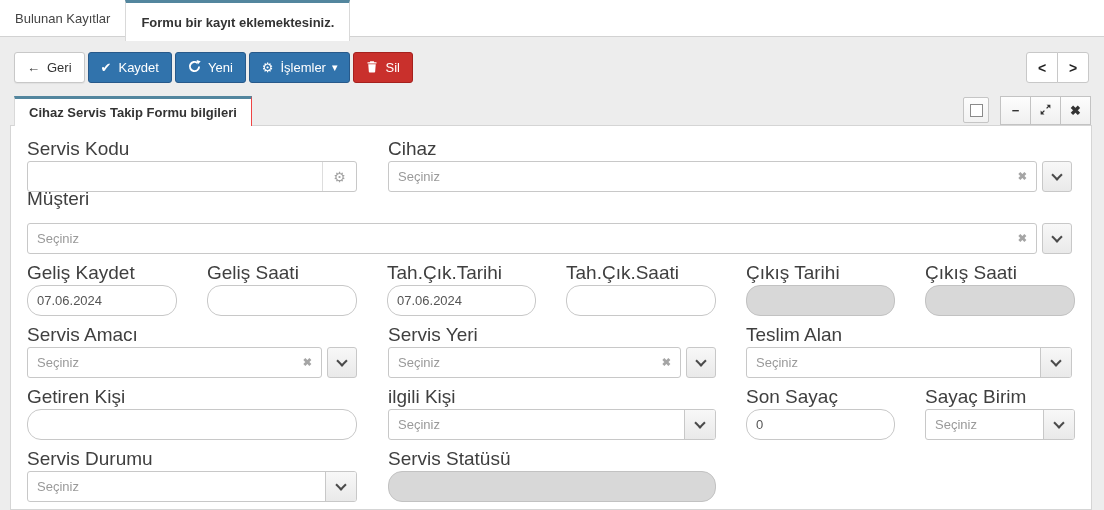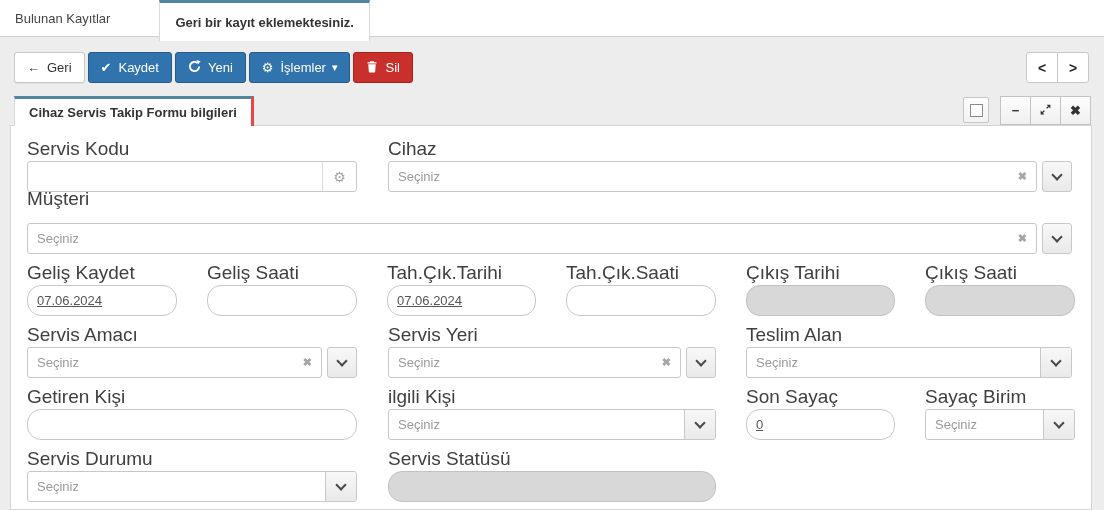--- a/index.html
+++ b/index.html
@@ -3,21 +3,21 @@
 <meta charset="utf-8">
 <style>
   * { box-sizing: border-box; margin: 0; padding: 0; }
   html,body { background:#e4e4e4; }
   #app{
     position:relative; width:1104px; height:510px; overflow:hidden;
     background:#ededed; font-family:"Liberation Sans",sans-serif; font-size:13px; color:#3f3f3f;
   }
   
   .tabbar{ position:absolute; left:0; top:0; width:1104px; height:37px;
-    background:#ffffff; border-bottom:1px solid #d2d2d2; display:flex; align-items:stretch; z-index:4;gap:34px;}
+    background:#ffffff; border-bottom:1px solid #d2d2d2; display:flex; align-items:stretch; z-index:4;}
   .ptab{ display:flex; align-items:center; padding:0 15px; color:#444; cursor:default; }
   .ptab.active{
     border-top:3px solid var(--accent,#53869e);
     border-left:1px solid #d9d9d9; border-right:1px solid #d9d9d9;
     font-weight:bold; color:#333; background:#fff; height:41px; z-index:5;
   }
   
   .toolbar{ position:absolute; left:14px; top:52px; display:flex; gap:3px; }
   .btn{ height:31px; border-radius:3px; font-size:13px; display:flex; align-items:center; gap:7px;
         padding:0 12px; cursor:pointer; border:1px solid transparent; font-family:inherit;}
@@ -29,34 +29,34 @@
   .pager{ position:absolute; left:1026px; top:52px; display:flex; }
   .pbtn{ width:32px; height:31px; background:#fff; border:1px solid #c8c8c8; color:#222;
          font-weight:bold; font-size:14px; display:flex; align-items:center; justify-content:center; cursor:pointer;}
   .pbtn:first-child{ border-radius:3px 0 0 3px; }
   .pbtn:last-child{ border-radius:0 3px 3px 0; margin-left:-1px; }
   
   .panel-body{ position:absolute; left:10px; top:125px; width:1082px; height:385px;
     background:#fff; border:1px solid #d5d5d5; z-index:1;}
   .panel-tab{ position:absolute; left:14px; top:96px; height:30px; z-index:3;
     background:#fff; border-top:3px solid var(--accent,#53869e);
-    border-left:1px solid #d9d9d9; border-right:3px solid #ef4444;
+    border-left:1px solid #d9d9d9; border-right:1px solid #ef4444;
     display:flex; align-items:center; padding:12px 14px; font-weight:bold; color:#333; cursor:default;}
   .win-square{ position:absolute; left:963px; top:97px; width:26px; height:26px; z-index:3;
     background:linear-gradient(#fdfdfd,#f2f2f2); border:1px solid #c5c5c5; border-radius:2px;
     display:flex; align-items:center; justify-content:center; cursor:pointer;}
   .win-square .sq{ width:13px; height:13px; border:1px solid #8a8a8a; background:#fff; }
   .win-group{ position:absolute; left:1000px; top:96px; display:flex; z-index:3; }
   .wbtn{ width:31px; height:29px; background:linear-gradient(#fdfdfd,#f0f0f0); border:1px solid #c3c3c3;
     display:flex; align-items:center; justify-content:center; color:#333; font-weight:bold; cursor:pointer; margin-left:-1px;}
   .wbtn:first-child{ margin-left:0; }
   
   .lbl{ position:absolute; font-size:19px; color:#3f3f3f; white-space:nowrap; z-index:2;}
   .txt{ position:absolute; height:31px; border:1px solid #c8c8c8; border-radius:14px; background:#fff;
-    color:#555; font-size:13px; font-family:inherit; padding:0 9px; z-index:2; outline:none;text-decoration:underline;}
+    color:#555; font-size:13px; font-family:inherit; padding:0 9px; z-index:2; outline:none;}
   .txt.dis{ background:#d8d8d8; border-color:#c2c2c2; }
   .igroup{ position:absolute; height:31px; border:1px solid #c8c8c8; border-radius:3px; background:#fff;
     display:flex; align-items:stretch; z-index:2;}
   .igroup input{ flex:1; border:0; outline:none; background:transparent; font:13px "Liberation Sans",sans-serif; color:#555; padding:0 9px; min-width:0;}
   .igroup .addon{ width:34px; border-left:1px solid #ddd; display:flex; align-items:center; justify-content:center;
     color:#a3a3a3; font-size:14px; cursor:pointer;}
   .combo{ position:absolute; height:31px; display:flex; gap:5px; z-index:2;}
   .combo .field{ flex:1; border:1px solid #c8c8c8; border-radius:3px; background:#fff;
     display:flex; align-items:center; padding:0 9px; color:#9a9a9a; cursor:pointer; min-width:0;}
   .combo .clear{ margin-left:auto; color:#a5a5a5; font-size:11px; font-weight:bold; cursor:pointer;}
@@ -70,21 +70,21 @@
   .chev{ width:8px; height:8px; border-right:2px solid #4a4a4a; border-bottom:2px solid #4a4a4a;
     transform:rotate(45deg); margin-top:-4px;}
 </style>
 </head>
 <body>
 
 <div id="app">
 
   <div class="tabbar">
     <div class="ptab">Bulunan Kayıtlar</div>
-    <div class="ptab active">Geri bir kayıt eklemektesiniz.</div>
+    <div class="ptab active">Formu bir kayıt eklemektesiniz.</div>
   </div>
 
   <div class="toolbar">
     <button class="btn btn-default">
       <span class="ic">←</span>
       <span>Geri</span>
     </button>
     <button class="btn btn-primary">
       <span class="ic">✔</span>
       <span>Kaydet</span>

